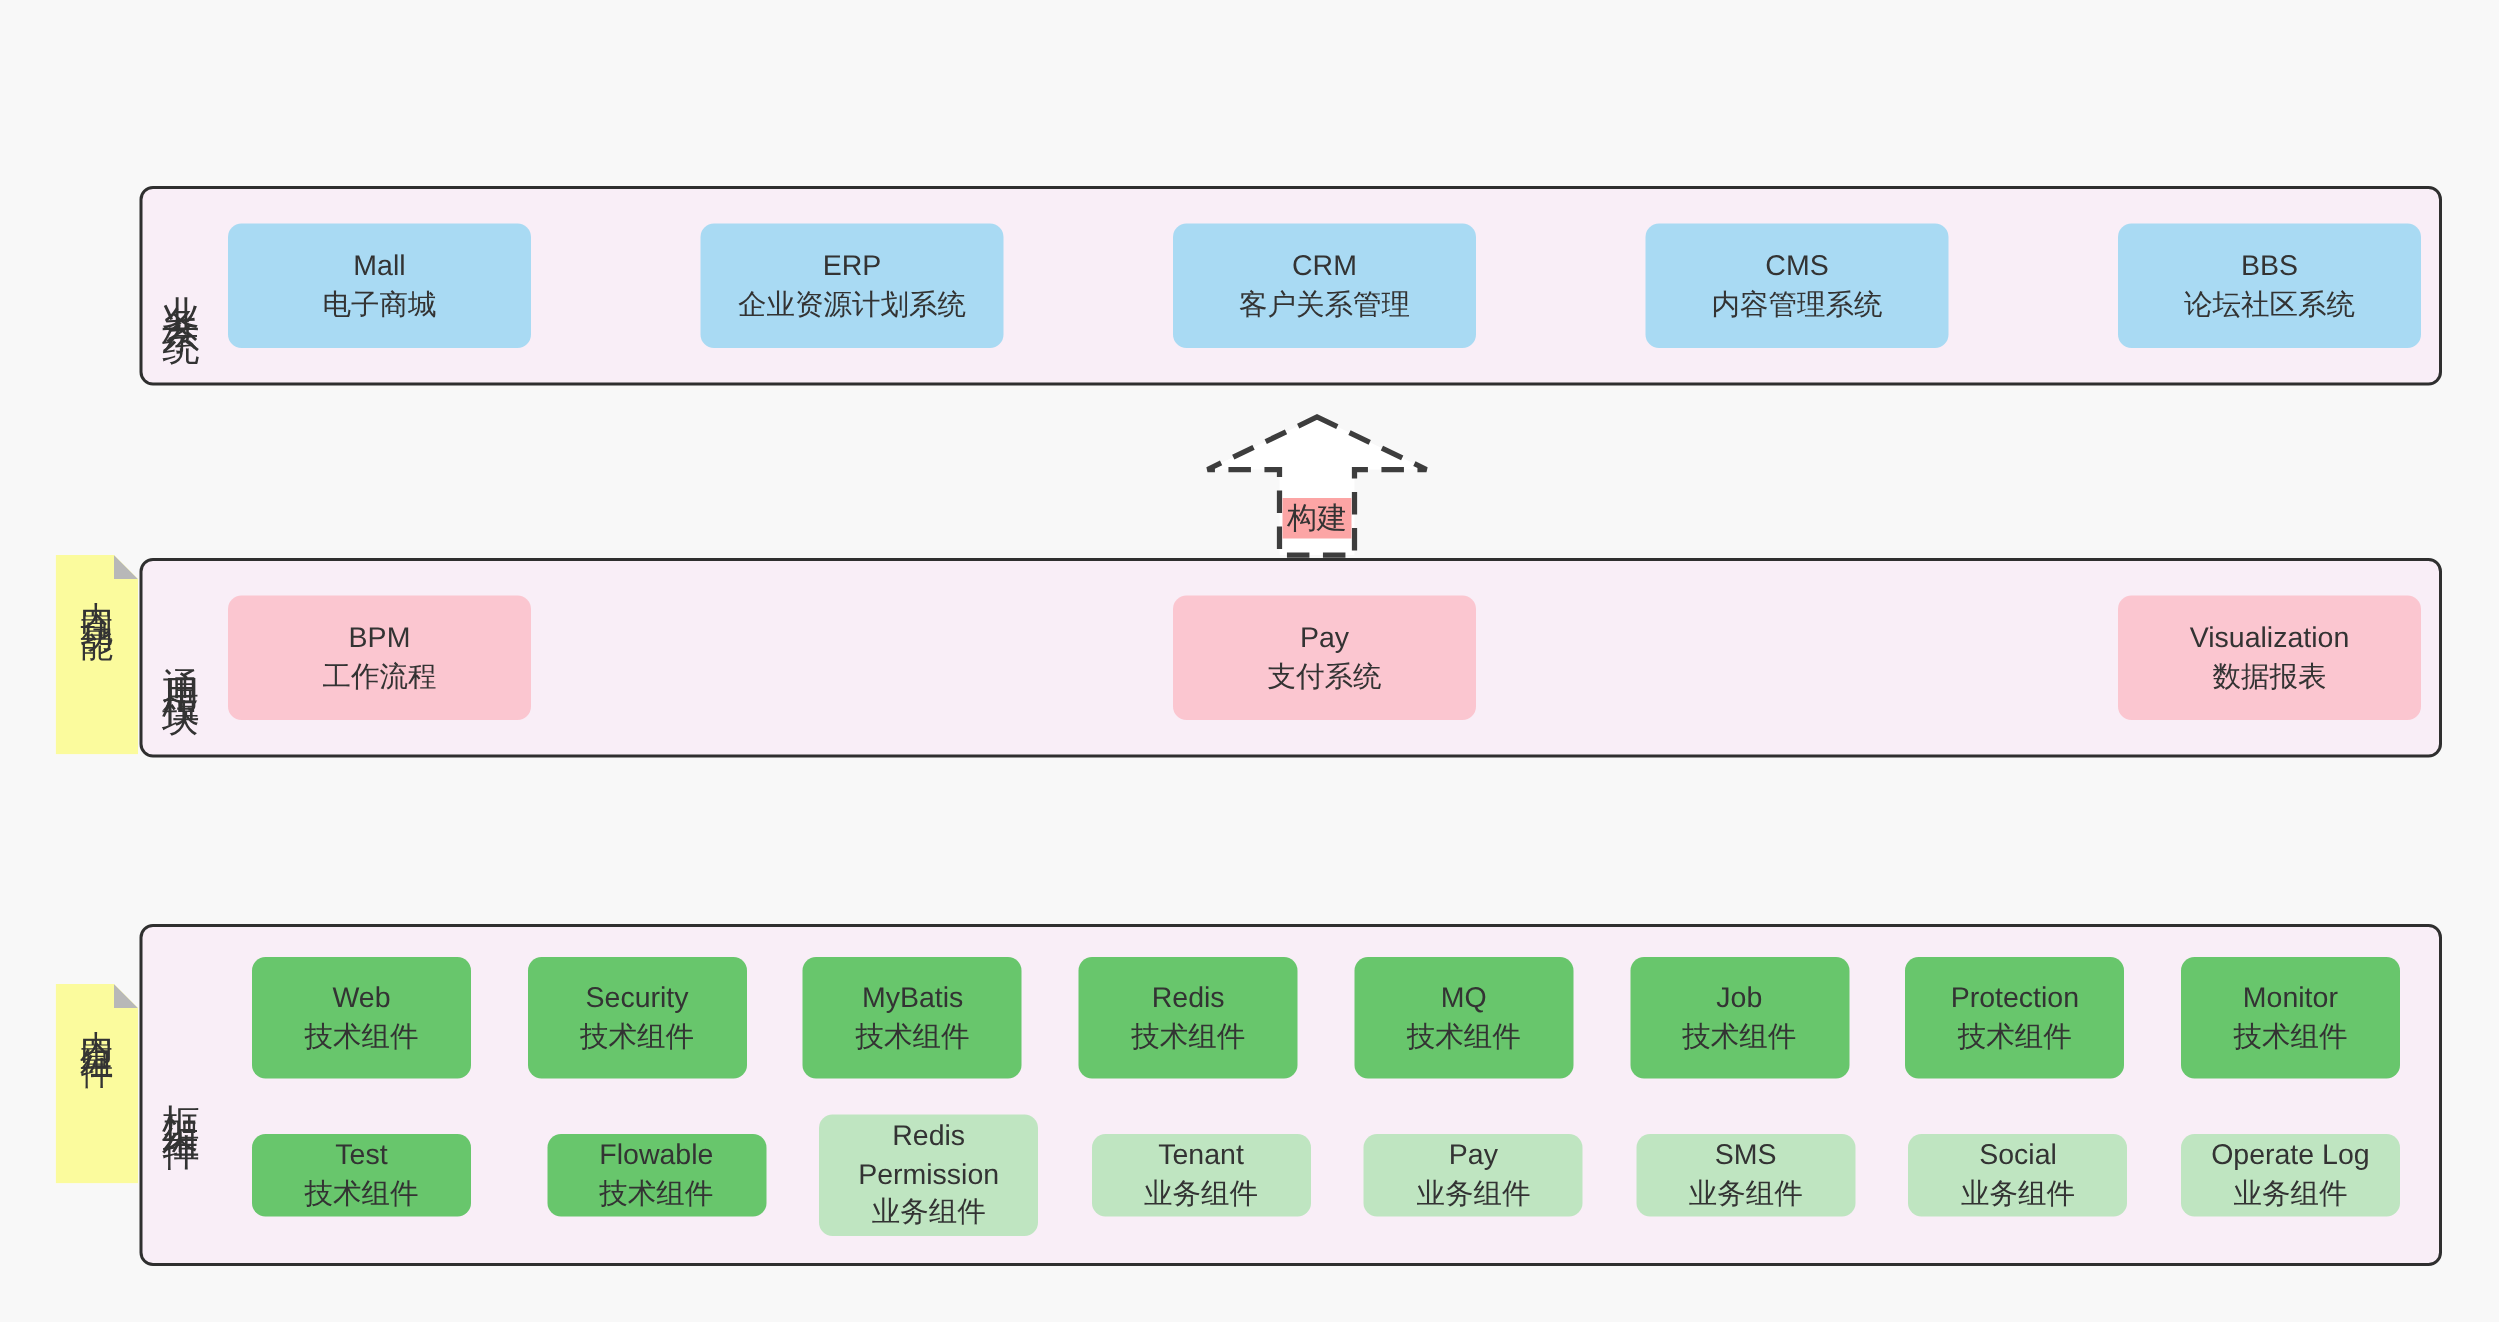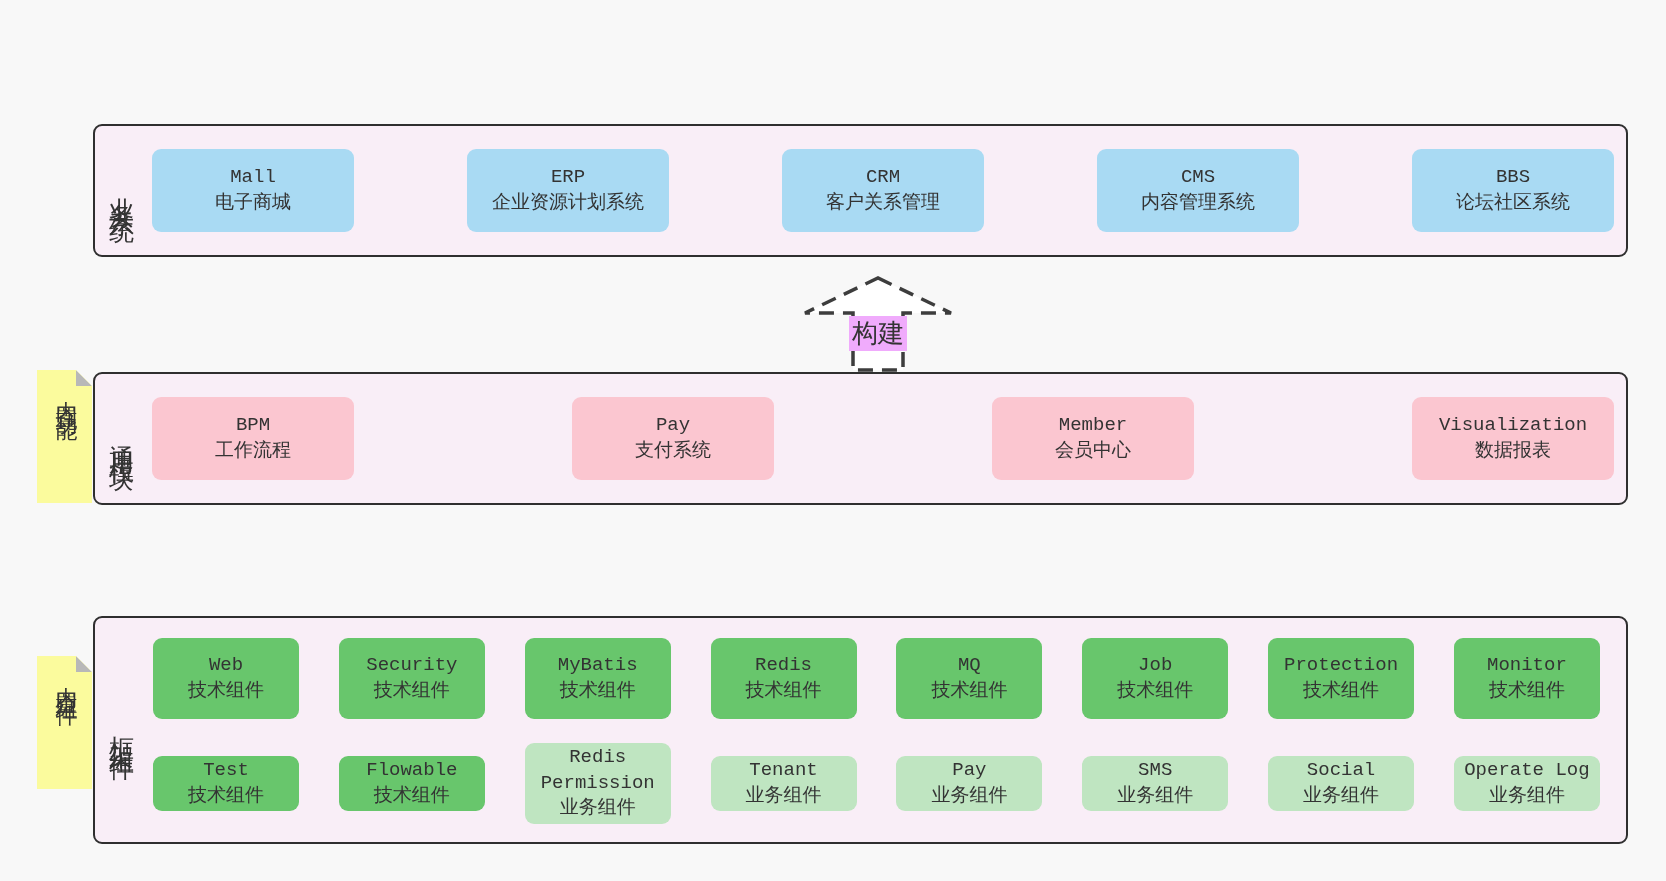--- a/index.html
+++ b/index.html
@@ -1,19 +1,19 @@
 <!DOCTYPE html>
 <html style="--page-bg: #f8f8f8; --band-bg: #f9eef7; --band-border: #2f2f2f; --blue: #a9daf3; --red: #f16b6b; --pink: #fbc6d0; --green: #68c66c; --lightgreen: #bfe5c1; --sticky-yellow: #fbfb9d; --sticky-fold: #b8b8b8; --text: #333333;"><head>
 <meta charset="utf-8">
 <style>
   html,body{margin:0;padding:0;background:var(--page-bg,#f8f8f8);}
   .canvas{
     position:relative;width:1666px;height:847px;overflow:hidden;
     background:var(--page-bg,#f8f8f8);
-    font-family:Liberation Mono, monospace;
+    font-family:Liberation Sans, sans-serif;
     color:var(--text,#333333);
   }
   
   .band{
     position:absolute;left:93px;width:1535px;box-sizing:border-box;
     background:var(--band-bg,#f9eef7);
     border:2.5px solid var(--band-border,#2f2f2f);
     border-radius:9px;z-index:1;
   }
   .band-1{top:124px;height:133px;}
@@ -32,31 +32,31 @@
   .band-3 .row-1{top:125px;align-items:center;}
   .box{
     border-radius:9px;display:flex;flex-direction:column;align-items:center;justify-content:center;
     text-align:center;font-size:19px;line-height:1.35;padding:2px 4px;box-sizing:border-box;
   }
   .band-1 .box,.band-2 .box{flex:0 0 202px;}
   .band-3 .box{flex:0 0 146px;}
   .v-blue{background:var(--blue,#a9daf3);}
   .v-red{background:var(--red,#f16b6b);}
   .v-pink{background:var(--pink,#fbc6d0);}
-  .v-green{background:var(--green,#68c66c);}
+  .v-green{background:var(--green,#68c66c);margin-left:15px;}
   .v-lightgreen{background:var(--lightgreen,#bfe5c1);}
   
   .arrow{position:absolute;width:150px;height:96px;z-index:0;}
   .arrow-1{left:803px;top:276px;}
   .arrow-2{left:818px;top:520px;}
   .arrow svg{width:100%;height:100%;display:block;}
   .arrow-path{fill:#ffffff;stroke:#3d3d3d;stroke-width:3.5;stroke-dasharray:15 9;}
   .arrow-label{
-    position:absolute;left:50%;top:40px;transform:translateX(-50%);
-    background:#f0abfc;padding:0 3px;font-size:26px;white-space:nowrap;color:var(--text,#333);
+    position:absolute;left:50%;top:56px;transform:translateX(-50%);
+    background:#fca5a5;padding:0 3px;font-size:20px;white-space:nowrap;color:var(--text,#333);
   }
   
   .sticky{
     position:absolute;left:37px;width:55px;height:133px;z-index:2;
     background:var(--sticky-yellow,#fbfb9d);
     clip-path:polygon(0 0,calc(100% - 16px) 0,100% 16px,100% 100%,0 100%);
     display:flex;justify-content:center;
   }
   .sticky-1{top:370px;}
   .sticky-2{top:656px;}
@@ -121,24 +121,20 @@
         <div class="box-row row-0">
           <div class="box v-pink">
             <span class="box-name">BPM</span>
             <span class="box-desc">工作流程</span>
           </div>
           <div class="box v-pink">
             <span class="box-name">Pay</span>
             <span class="box-desc">支付系统</span>
           </div>
           <div class="box v-pink">
-            <span class="box-name">Member</span>
-            <span class="box-desc">会员中心</span>
-          </div>
-          <div class="box v-pink">
             <span class="box-name">Visualization</span>
             <span class="box-desc">数据报表</span>
           </div>
         </div>
       </div>
   </section>
 
 
   <div class="sticky sticky-2">
     <span class="fold"></span>

